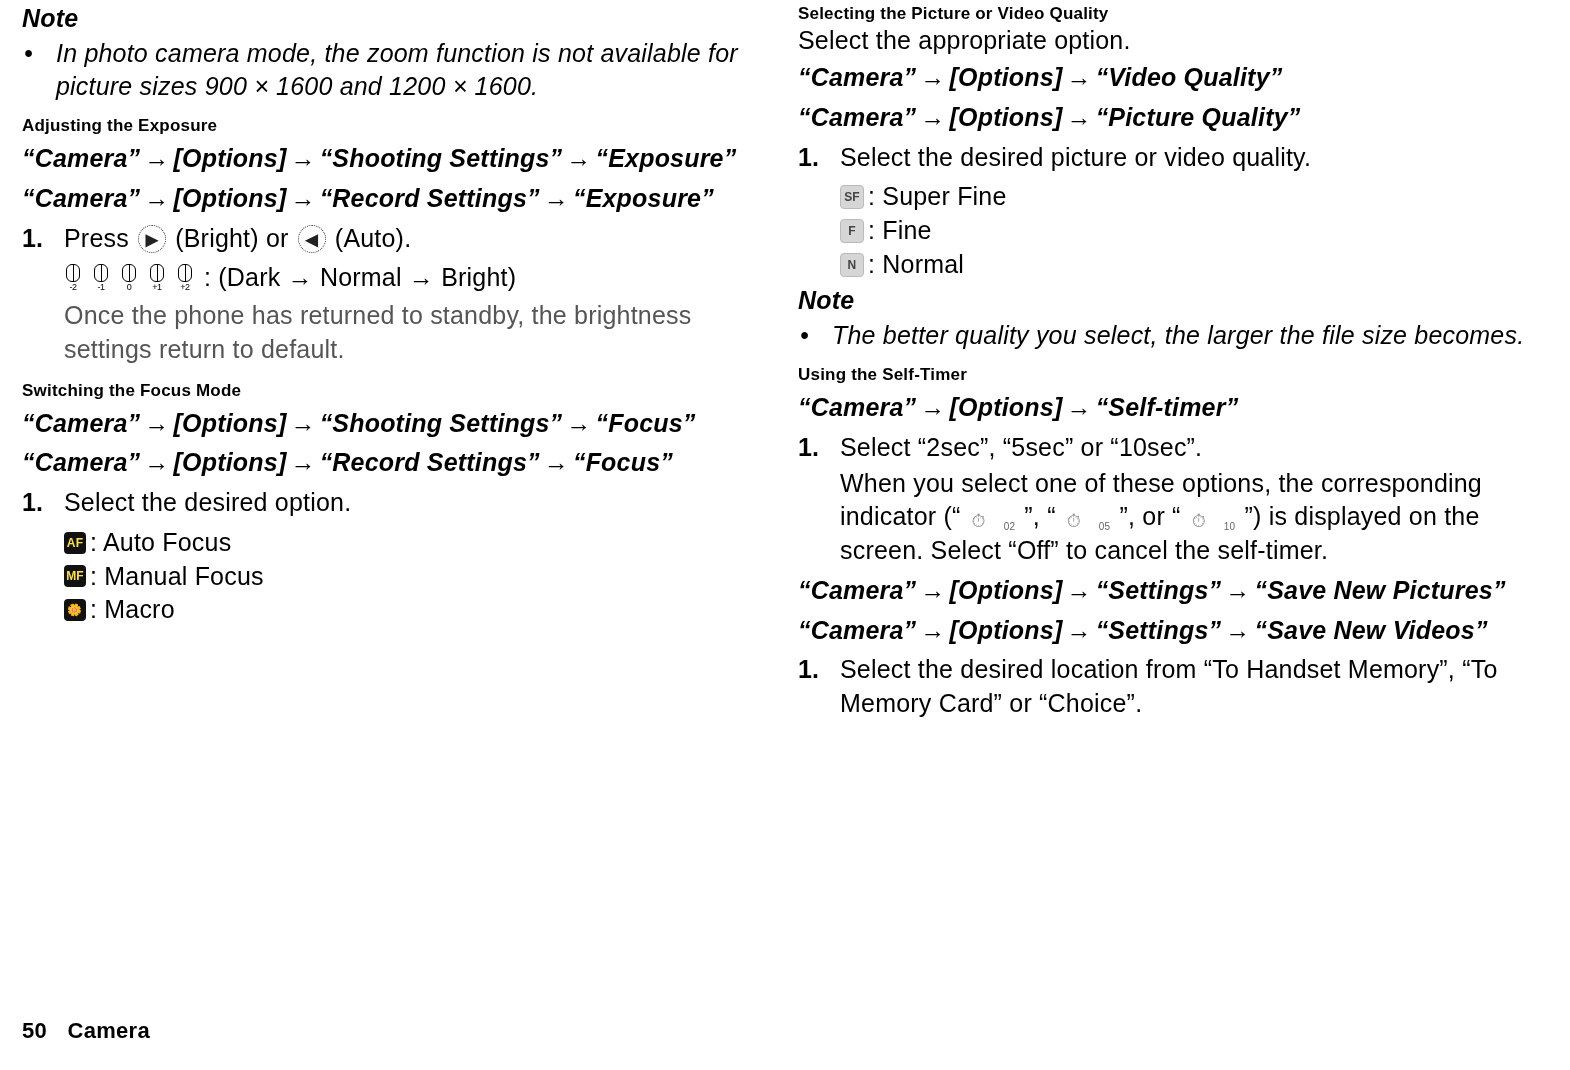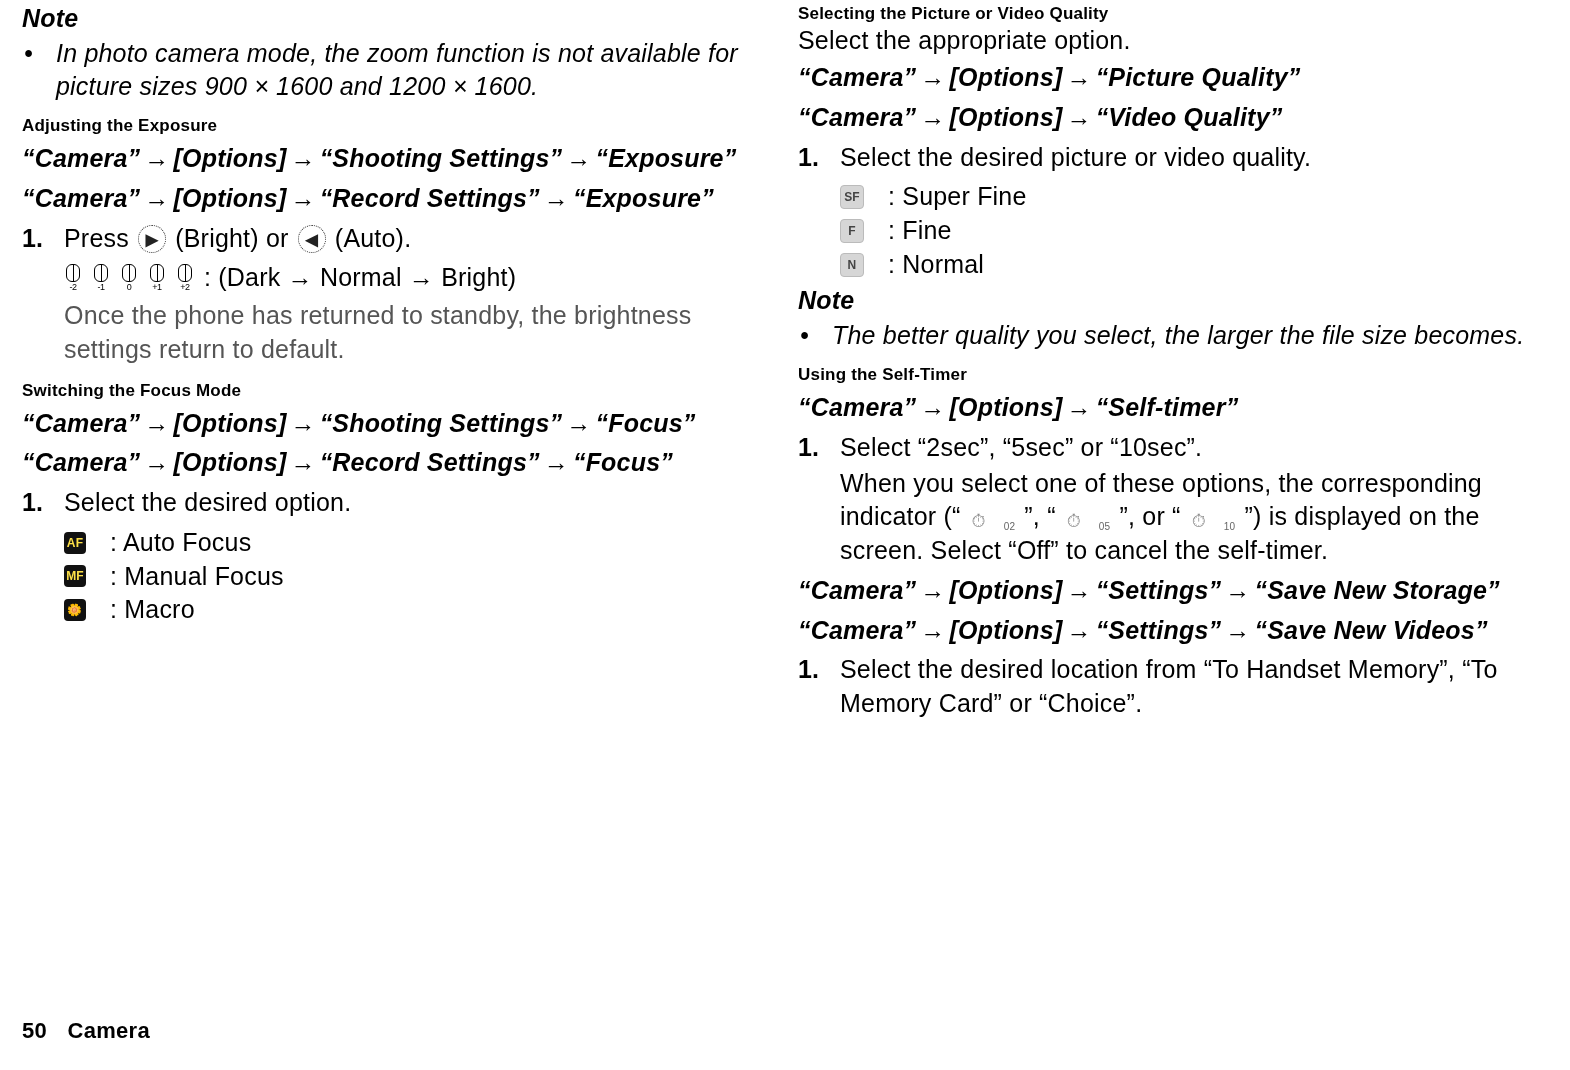--- a/index.html
+++ b/index.html
@@ -137,21 +137,21 @@
     line-height: 1;
     margin-top: 1px;
     letter-spacing: -0.5px;
   }
   .focus-list, .q-list {
     margin-top: 6px;
   }
   .focus-list div, .q-list div {
     display: flex;
     align-items: center;
-    gap: 24px;
+    gap: 4px;
     font-size: 25px;
     line-height: 1.35;
   }
   .sq-icon {
     width: 22px;
     height: 22px;
     border-radius: 4px;
     background: #111;
     color: #fde047;
     font-size: 12px;
@@ -294,24 +294,24 @@
     </ol>
 
   </div>
 
   <div class="col">
 
     <div class="sec-head tight" style="margin-top:4px">Selecting the Picture or Video Quality</div>
     <div style="font-size:25px; margin-top:2px; letter-spacing:0.2px">Select the appropriate option.</div>
 
     <div class="path">
+      <span>“Camera”</span><span class="arrow">→</span><span>[Options]</span><span class="arrow">→</span><span>“Video Quality”</span>
+    </div>
+    <div class="path">
       <span>“Camera”</span><span class="arrow">→</span><span>[Options]</span><span class="arrow">→</span><span>“Picture Quality”</span>
-    </div>
-    <div class="path">
-      <span>“Camera”</span><span class="arrow">→</span><span>[Options]</span><span class="arrow">→</span><span>“Video Quality”</span>
     </div>
 
     <ol class="steps">
       <li>
         <div class="num">1.</div>
         <div class="body">
           <span>Select the desired picture or video quality.</span>
           <div class="q-list">
             <div>
                 <span class="sq-icon light">SF</span>
@@ -353,21 +353,21 @@
             <span class="timer-icon">⏱</span><span class="timer-sub">05</span>
             <span>”, or “</span>
             <span class="timer-icon">⏱</span><span class="timer-sub">10</span>
             <span>”) is displayed on the screen. Select “Off” to cancel the self-timer.</span>
           </div>
         </div>
       </li>
     </ol>
 
     <div class="path">
-      <span>“Camera”</span><span class="arrow">→</span><span>[Options]</span><span class="arrow">→</span><span>“Settings”</span><span class="arrow">→</span><span>“Save New Storage”</span>
+      <span>“Camera”</span><span class="arrow">→</span><span>[Options]</span><span class="arrow">→</span><span>“Settings”</span><span class="arrow">→</span><span>“Save New Pictures”</span>
     </div>
     <div class="path">
       <span>“Camera”</span><span class="arrow">→</span><span>[Options]</span><span class="arrow">→</span><span>“Settings”</span><span class="arrow">→</span><span>“Save New Videos”</span>
     </div>
 
     <ol class="steps">
       <li>
         <div class="num">1.</div>
         <div class="body">Select the desired location from “To Handset Memory”, “To Memory Card” or “Choice”.</div>
       </li>

